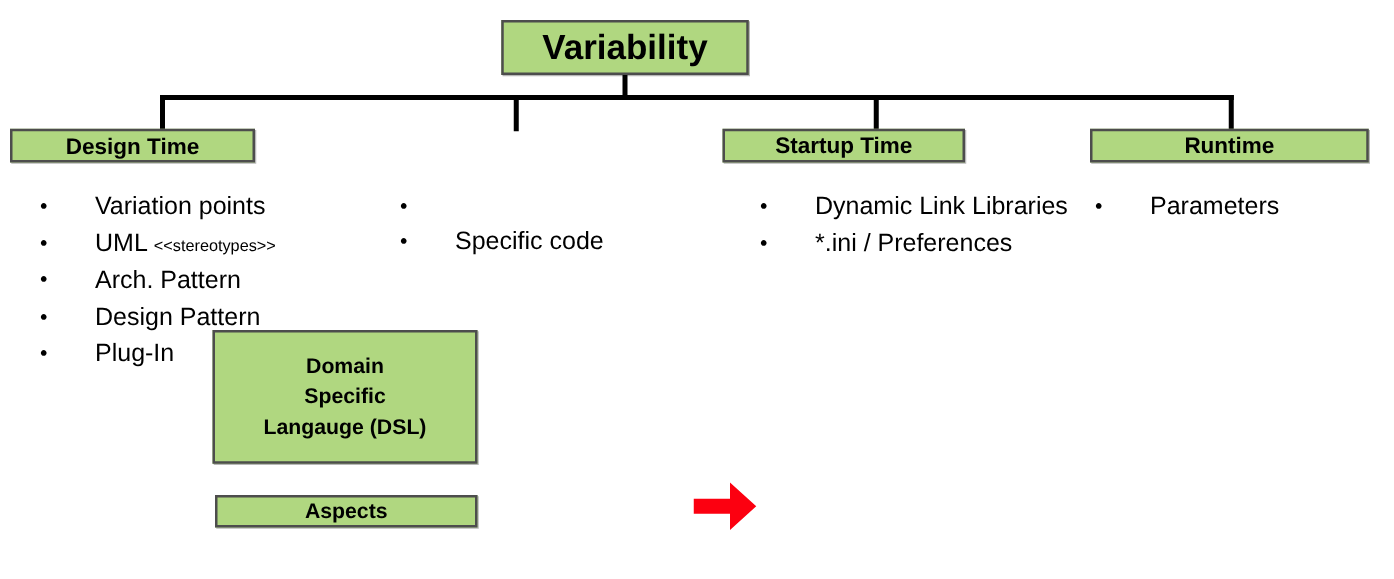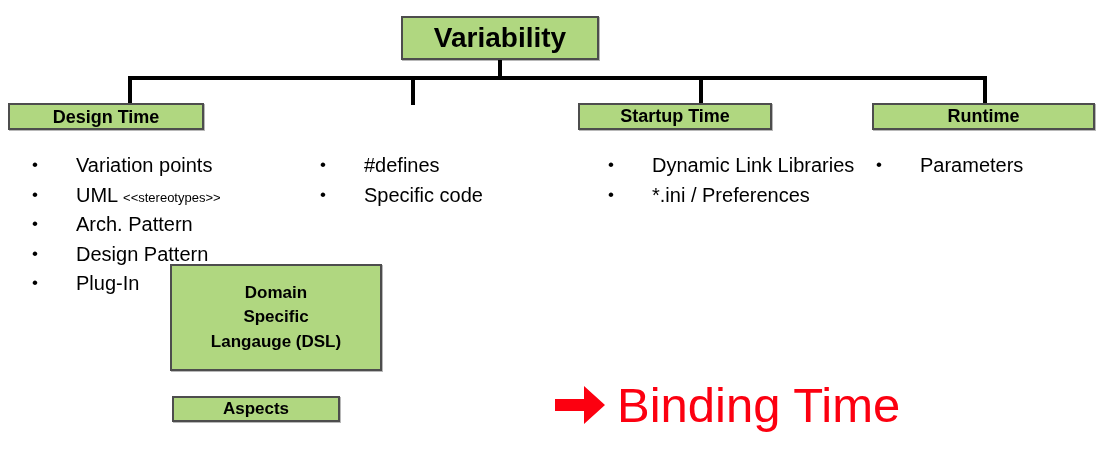--- a/index.html
+++ b/index.html
@@ -56,21 +56,21 @@
     height: 107px;
     font-size: 17px;
     font-weight: bold;
     line-height: 1.45;
     flex-direction: column;
     text-align: center;
   }
   .aspects-box {
     left: 172px;
     top: 396px;
-    width: 168px;
+    width: 210px;
     height: 26px;
     font-size: 17px;
     font-weight: bold;
   }
 
   
   .line {
     position: absolute;
     background: #000000;
   }
@@ -176,21 +176,20 @@
     </div>
     <div class="row">
       <span class="dot">•</span>
       <span class="txt">Plug-In</span>
     </div>
   </div>
 
   <div class="bullets col-1">
     <div class="row">
       <span class="dot">•</span>
-      <span class="txt">#defines</span>
     </div>
     <div class="row">
       <span class="dot">•</span>
       <span class="txt">Specific code</span>
     </div>
   </div>
 
   <div class="bullets col-2">
     <div class="row">
       <span class="dot">•</span>
@@ -216,16 +215,15 @@
   </div>
 
   <div class="gbox aspects-box">
     <span>Aspects</span>
   </div>
 
   <div class="binding">
     <svg class="binding-arrow" viewBox="0 0 58 52" aria-hidden="true">
       <polygon points="4,20 33,20 33,7 54,26 33,45 33,32 4,32" fill="#fc0010"></polygon>
     </svg>
-    <span class="binding-label">Binding Time</span>
   </div>
 
 </div>
 
 </body></html>

